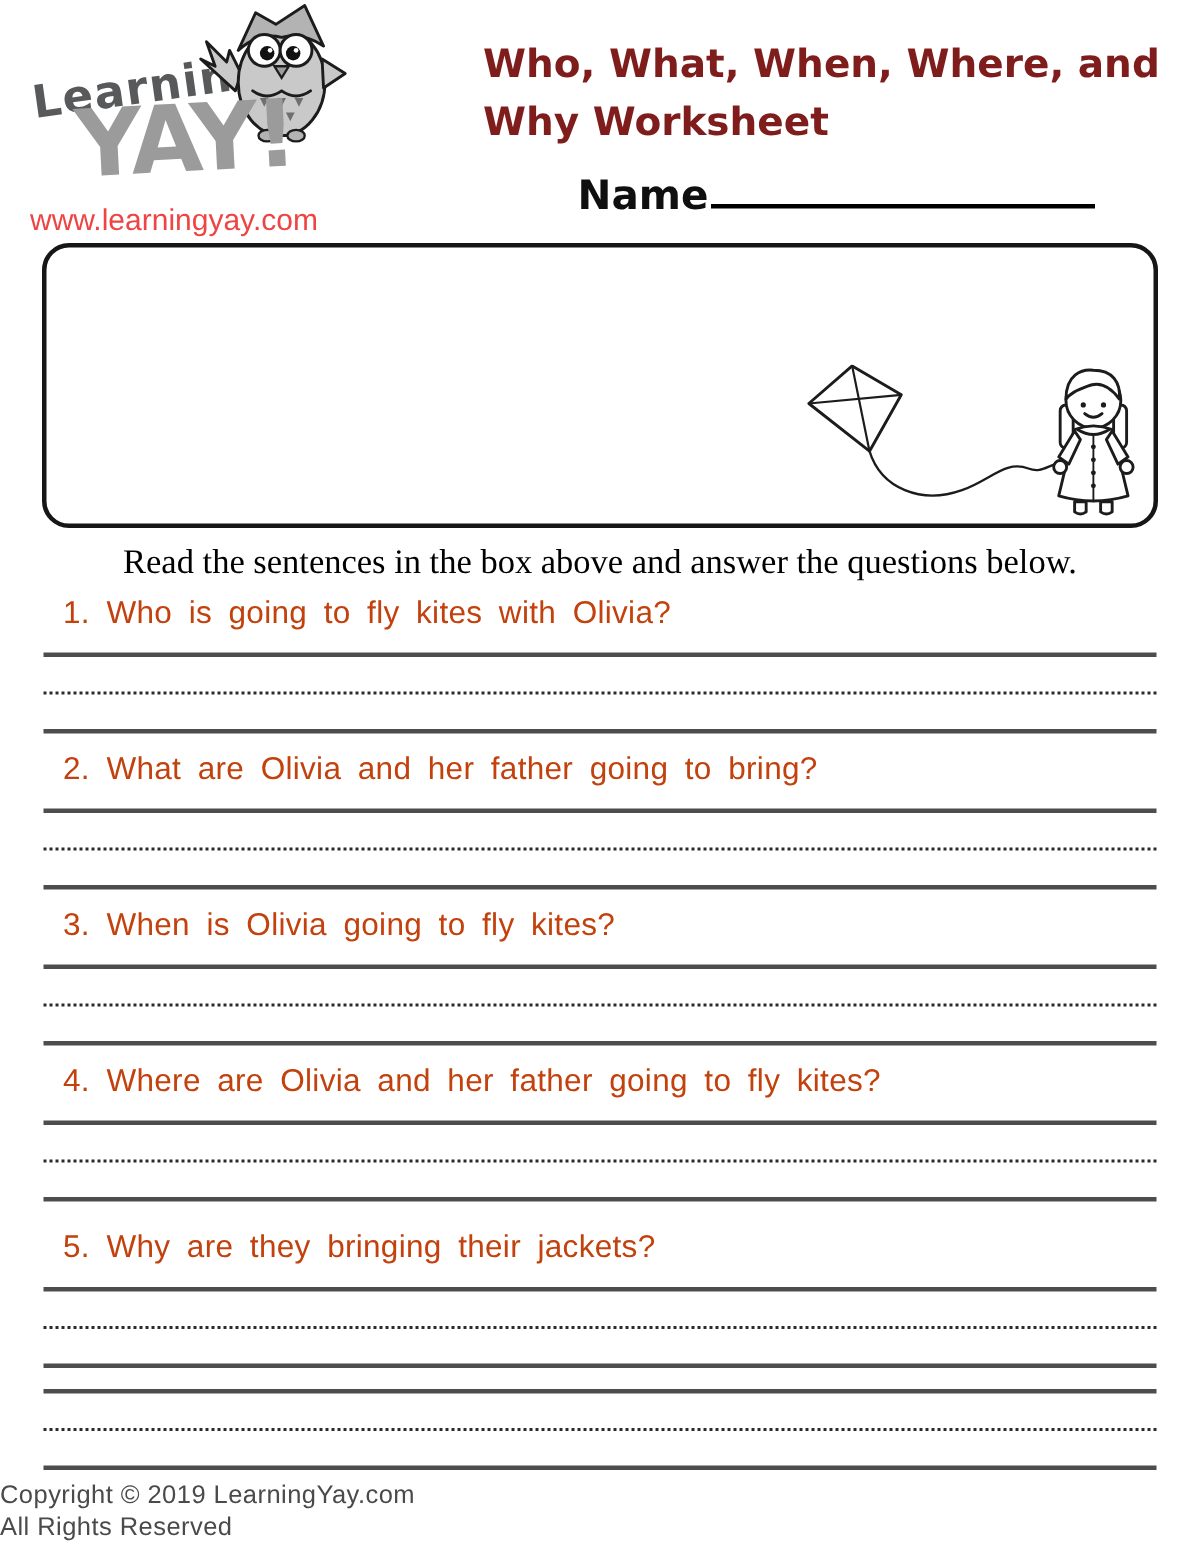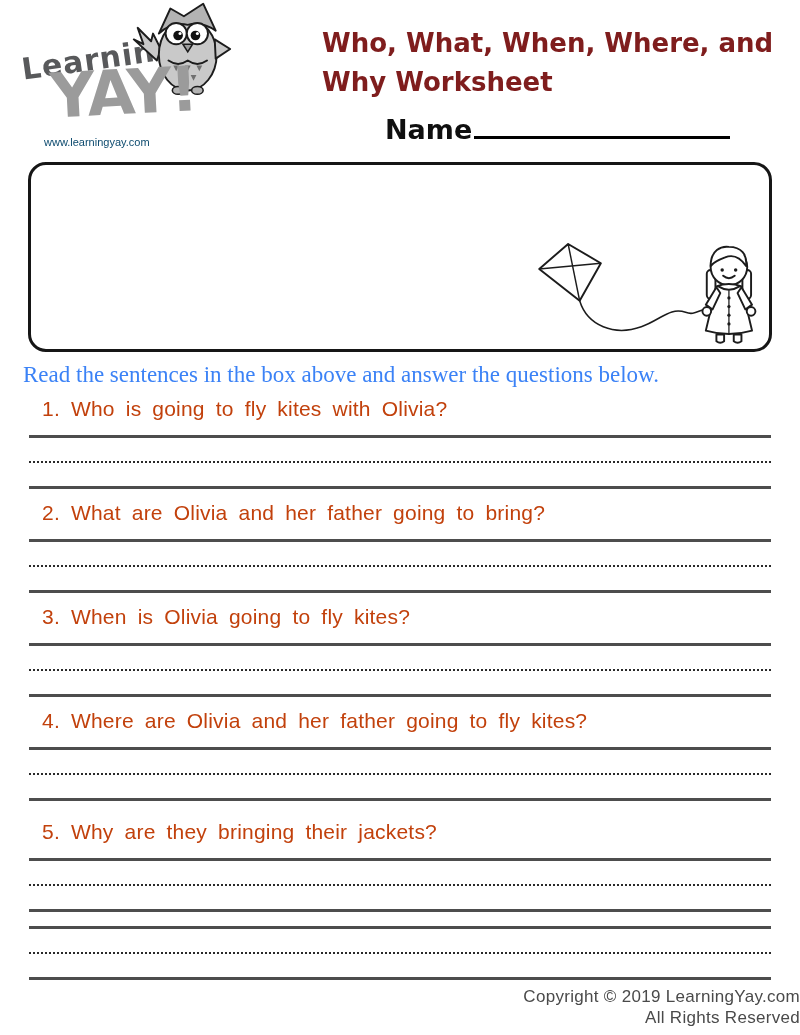--- a/index.html
+++ b/index.html
@@ -6,54 +6,54 @@
   .page{position:relative;width:800px;height:1035px;background:#ffffff;overflow:hidden;
         font-family:"Liberation Sans",sans-serif;color:#1a1a1a;}
 
   
   .header{position:relative;height:162px;}
   .logo{position:absolute;left:0;top:0;width:250px;height:160px;}
   .logo-learning{position:absolute;left:21px;top:40px;font-family:"DejaVu Sans",sans-serif;
         font-weight:bold;font-size:30px;color:#58595b;transform:rotate(-8deg);letter-spacing:1px;}
   .logo-yay{position:absolute;left:50px;top:56px;font-family:"DejaVu Sans",sans-serif;
         font-weight:bold;font-size:62px;color:#9b9b9b;transform:rotate(-3deg);letter-spacing:-2px;}
-  .logo-url{position:absolute;left:44px;top:136px;font-size:11px;color:#0c4a6e;}
+  .logo-url{position:absolute;left:20px;top:136px;font-size:20px;color:#ef4444;}
   .owl{position:absolute;left:128px;top:0px;}
 
   .title-block{position:absolute;left:322px;top:24px;font-family:"DejaVu Sans",sans-serif;
         font-weight:bold;font-size:26px;line-height:39px;color:#7f1d1d;}
   .name-row{position:absolute;left:385px;top:112px;font-family:"DejaVu Sans",sans-serif;
         font-weight:bold;font-size:27px;color:#0f0f0f;white-space:nowrap;}
   .name-underline{display:inline-block;width:256px;height:24px;border-bottom:3px solid #000;margin-left:2px;}
 
   
   .passage-box{position:relative;margin:0 28px;height:190px;border:3px solid #161616;
         border-radius:18px;box-sizing:border-box;background:#fff;}
   .passage-text{padding:5px 8px 0 10px;font-family:"Liberation Serif",serif;
         font-size:29px;line-height:40px;color:#161616;}
   .illustration{position:absolute;right:4px;bottom:2px;}
 
   
-  .instruction{margin:9px 23px 0;font-family:"Liberation Serif",serif;font-size:23px;
-        line-height:27px;color:#3b82f6;white-space:nowrap;}
+  .instruction{margin:9px 10px 0;font-family:"Liberation Serif",serif;font-size:23px;
+        line-height:27px;color:#000000;white-space:nowrap;text-align:center;}
 
   
   .questions{margin:0 29px;}
   .q-label{margin-top:10px;padding-left:13px;font-size:21px;line-height:27px;
         color:#c2410c;word-spacing:5px;letter-spacing:.2px;}
   .q-label.first{margin-top:7px;}
   .q-label.gap-lg{margin-top:17px;}
   .answer-row{margin-top:13px;}
   .answer-row.second{margin-top:14px;}
   .l{height:0;border-top:3px solid #4d4d4d;}
   .l.dotted{border-top:2px dotted #2a2a2a;}
   .answer-row .l + .l{margin-top:23px;}
 
   
-  .footer{margin-top:6px;text-align:right;font-size:17px;line-height:21px;color:#4a4a4a;
+  .footer{margin-top:6px;text-align:left;font-size:17px;line-height:21px;color:#4a4a4a;
         letter-spacing:.3px;}
 
   svg .ln{fill:none;stroke:#1c1c1c;stroke-width:2;stroke-linecap:round;stroke-linejoin:round;}
   svg .fw{fill:#ffffff;stroke:#1c1c1c;stroke-width:2;stroke-linejoin:round;}
 </style>
 </head>
 <body>
 
 <div class="page">
 

